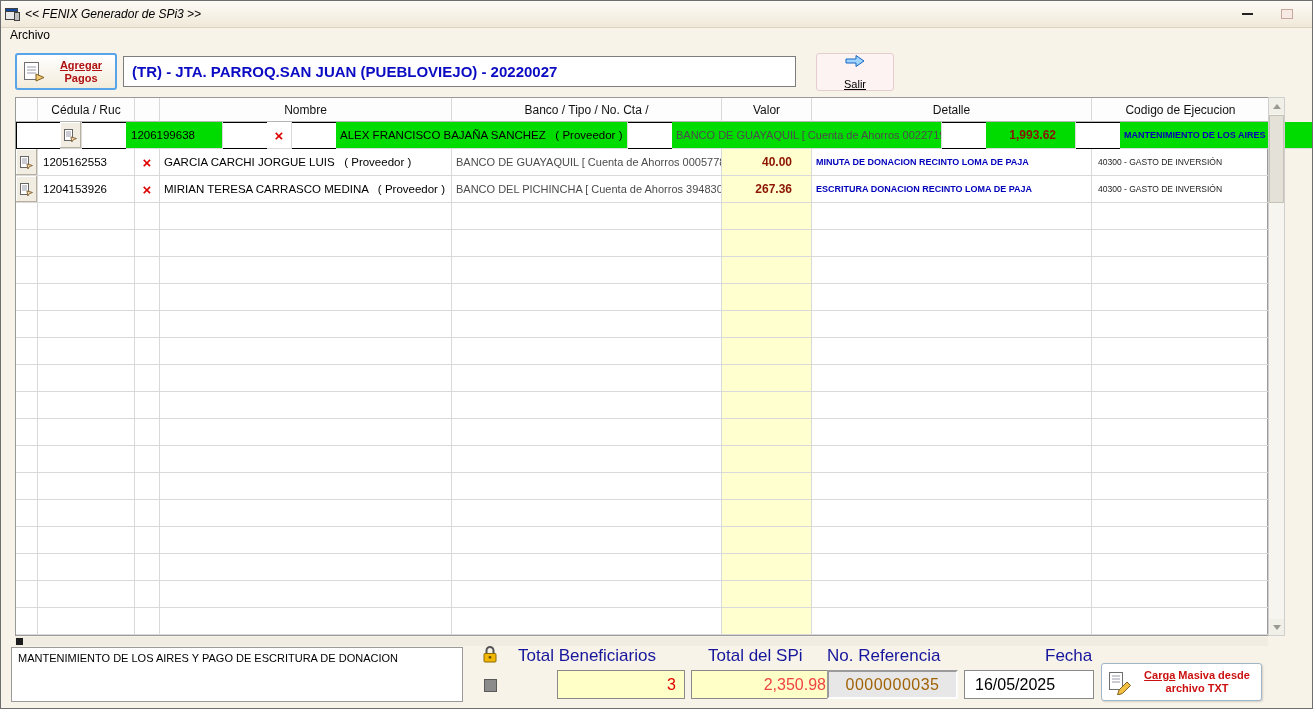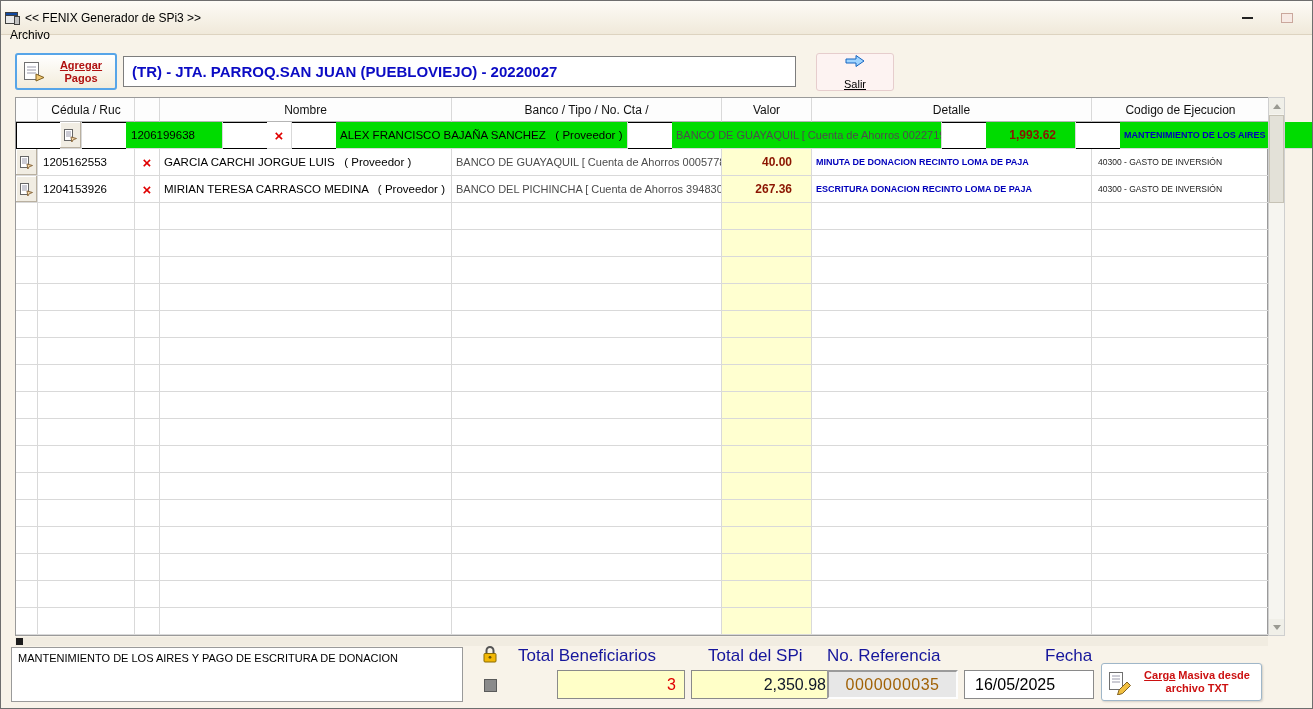--- a/index.html
+++ b/index.html
@@ -3,23 +3,23 @@
 <meta charset="utf-8">
 <style>
   * { margin:0; padding:0; box-sizing:border-box; }
   html,body { width:1313px; height:709px; }
   body { font-family:"Liberation Sans", sans-serif; background:#ffffff; }
 
   .window { position:relative; width:1313px; height:709px; background:#f8f3e9;
             border:1px solid #6e6e6e; overflow:hidden; }
 
   
-  .titlebar { position:absolute; top:0; left:0; right:0; height:34px;
+  .titlebar { position:absolute; top:0; left:0; right:0; height:27px;
               background:linear-gradient(#fdfbf6,#f0e9da); border-bottom:1px solid #ddd3c0;
-              display:flex; align-items:center; padding:0 10px 0 4px; }
+              display:flex; align-items:center; padding:0 10px 0 4px;font-style:italic; }
   .app-icon { display:inline-flex; margin-right:5px; }
   .title-text { font-size:12px; color:#000; white-space:pre; }
   .win-spacer { flex:1; }
   .win-btn { width:30px; height:19px; display:flex; align-items:center; justify-content:center; margin-left:10px; }
   .minbar { width:11px; height:2px; background:#222; }
   .closebox { width:12px; height:10px; border:1px solid #caa79c; background:#f7eae4; }
 
   
   .menubar { position:absolute; top:24px; left:0; right:0; height:19px; display:flex; align-items:center; padding-left:9px; }
   .menu-item { font-size:12px; color:#000; }
@@ -83,21 +83,21 @@
   
   .descbox { position:absolute; left:10px; top:646px; width:452px; height:55px; background:#fff;
              border:1px solid #9a9a9a; font-size:11px; color:#000; padding:4px 6px; white-space:pre-wrap; overflow:hidden; }
   .lockicon { position:absolute; left:480px; top:644px; }
   .graysq { position:absolute; left:483px; top:678px; width:13px; height:13px; background:#8b8b8b; border:1px solid #5a5a5a; }
   .flabel { position:absolute; top:645px; font-size:17px; color:#16169c; white-space:pre; }
   .l-benef { left:517px; } .l-spi { left:707px; } .l-ref { left:826px; } .l-fecha { left:1044px; }
   .ffield { position:absolute; top:669px; height:29px; display:flex; align-items:center; font-size:16px; white-space:pre; }
   .f-benef { left:556px; width:128px; background:#ffffc8; border:1px solid #8a8a8a; color:#e00000;
              justify-content:flex-end; padding-right:8px; }
-  .f-spi   { left:690px; width:144px; background:#ffffc8; border:1px solid #8a8a8a; color:#0f172a;
+  .f-spi   { left:690px; width:144px; background:#ffffc8; border:1px solid #8a8a8a; color:#ef4444;
              justify-content:flex-end; padding-right:8px; }
   .f-ref   { left:826px; width:131px; background:#e7e7e7; color:#a16207; justify-content:center; letter-spacing:.5px;
              border-top:2px solid #9b9b9b; border-left:2px solid #9b9b9b; border-bottom:2px solid #fdfdfd; border-right:2px solid #fdfdfd; }
   .f-fecha { left:963px; width:130px; background:#fff; border:1px solid #8a8a8a; color:#000; padding-left:10px; }
   .btn.carga { left:1100px; top:662px; width:161px; height:38px; background:#fff;
                border:1px solid #9fb6c8; padding-left:4px; box-shadow:1px 1px 2px rgba(0,0,0,.15); }
   .btn.carga .btn-text { color:#cc1010; font-size:11px; line-height:13px; }
   .icon { display:inline-flex; }
 </style>
 </head>

